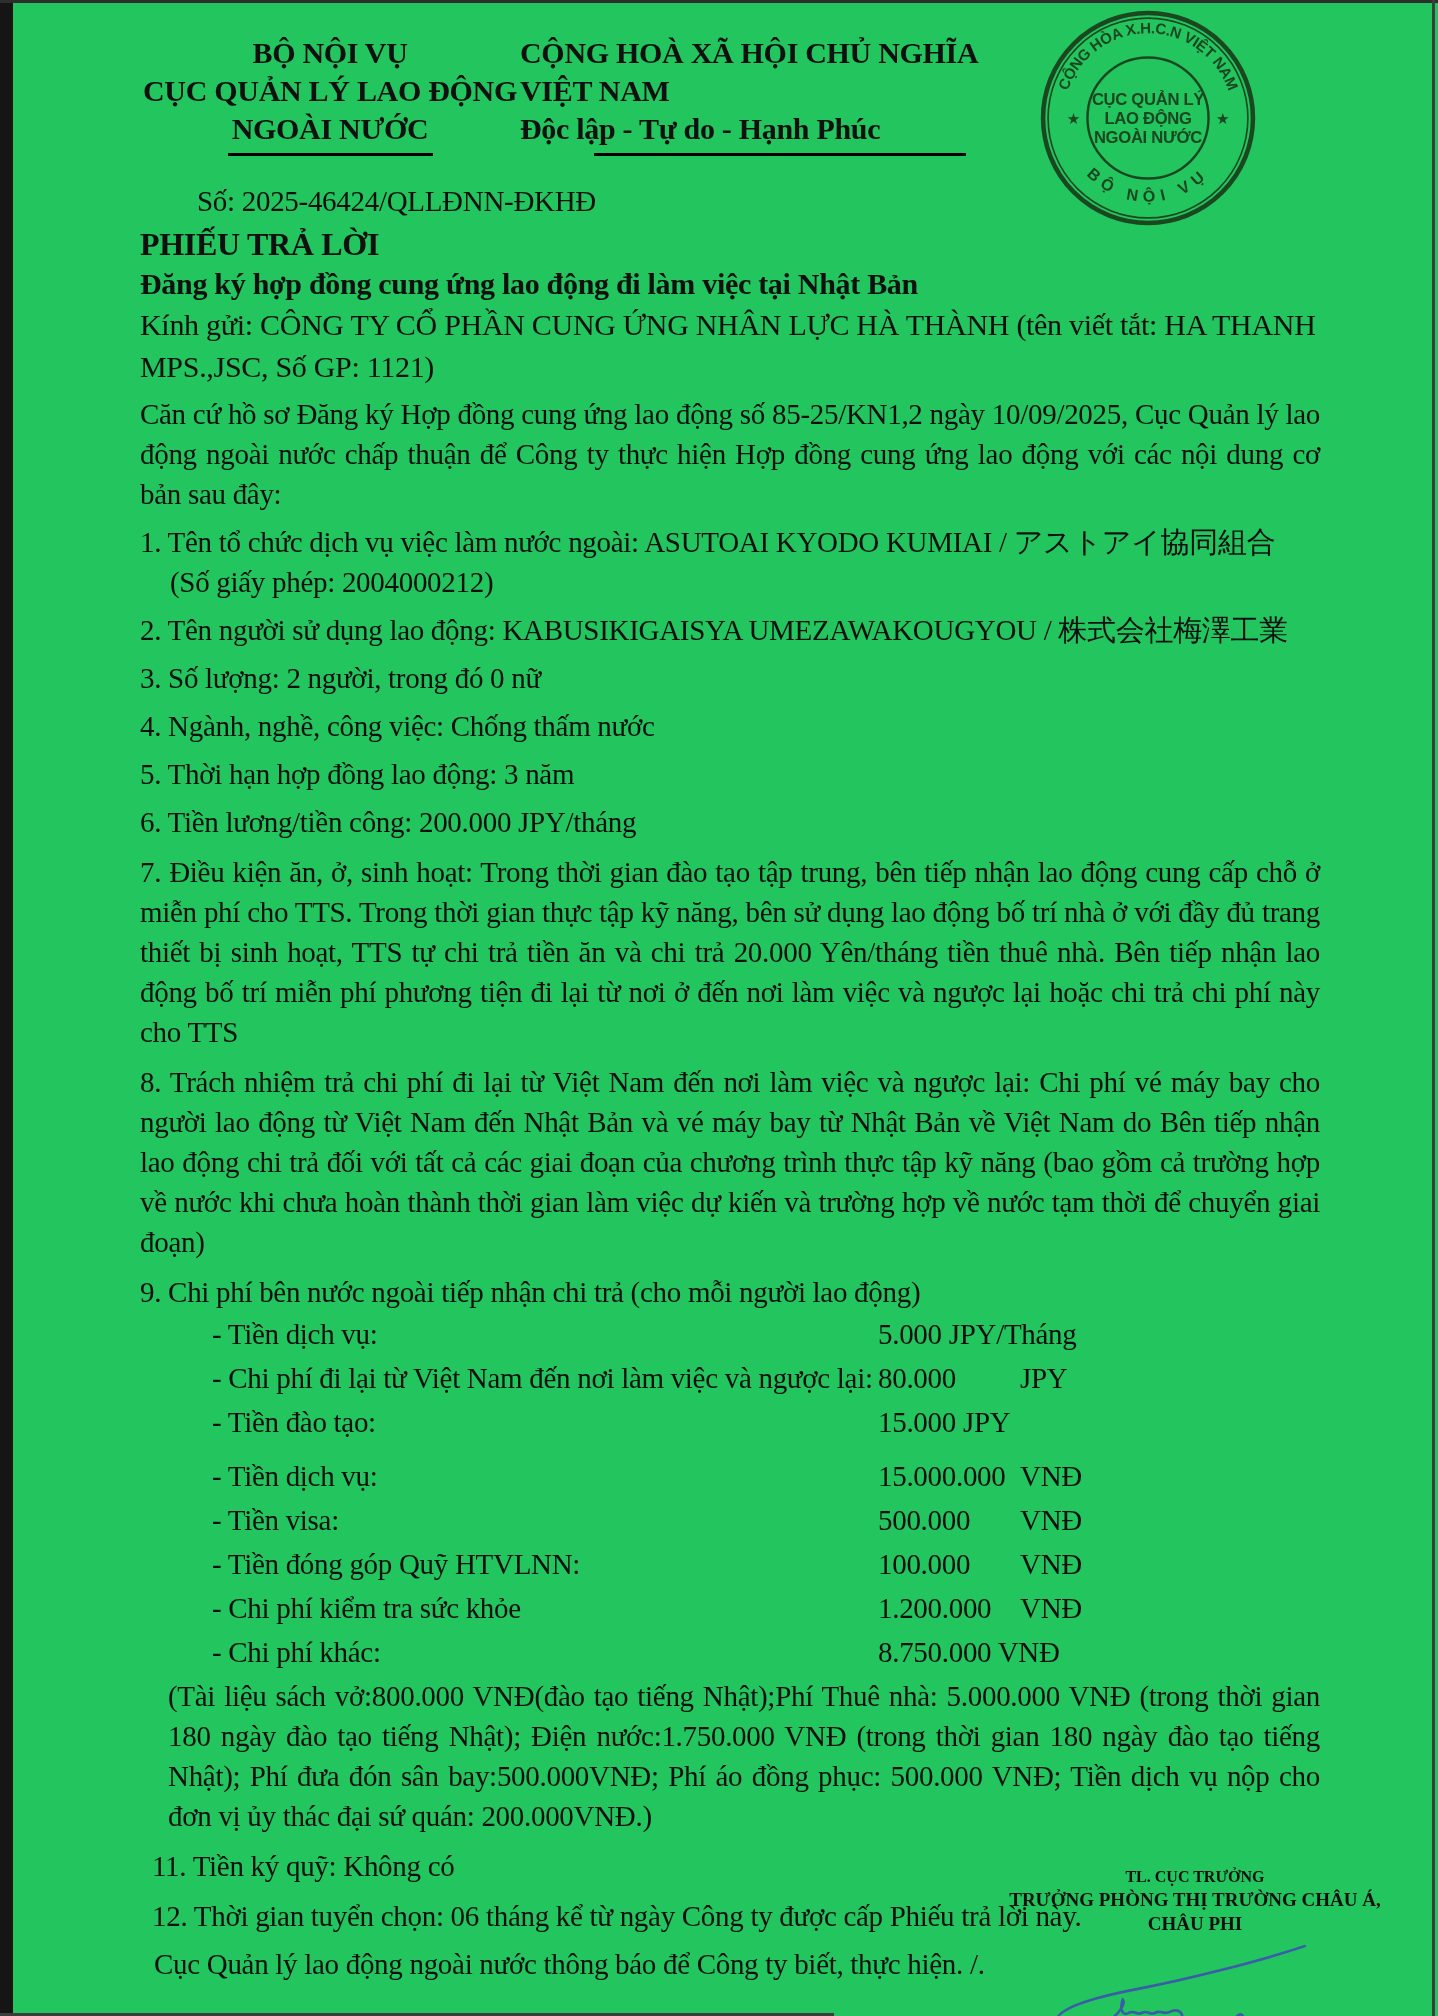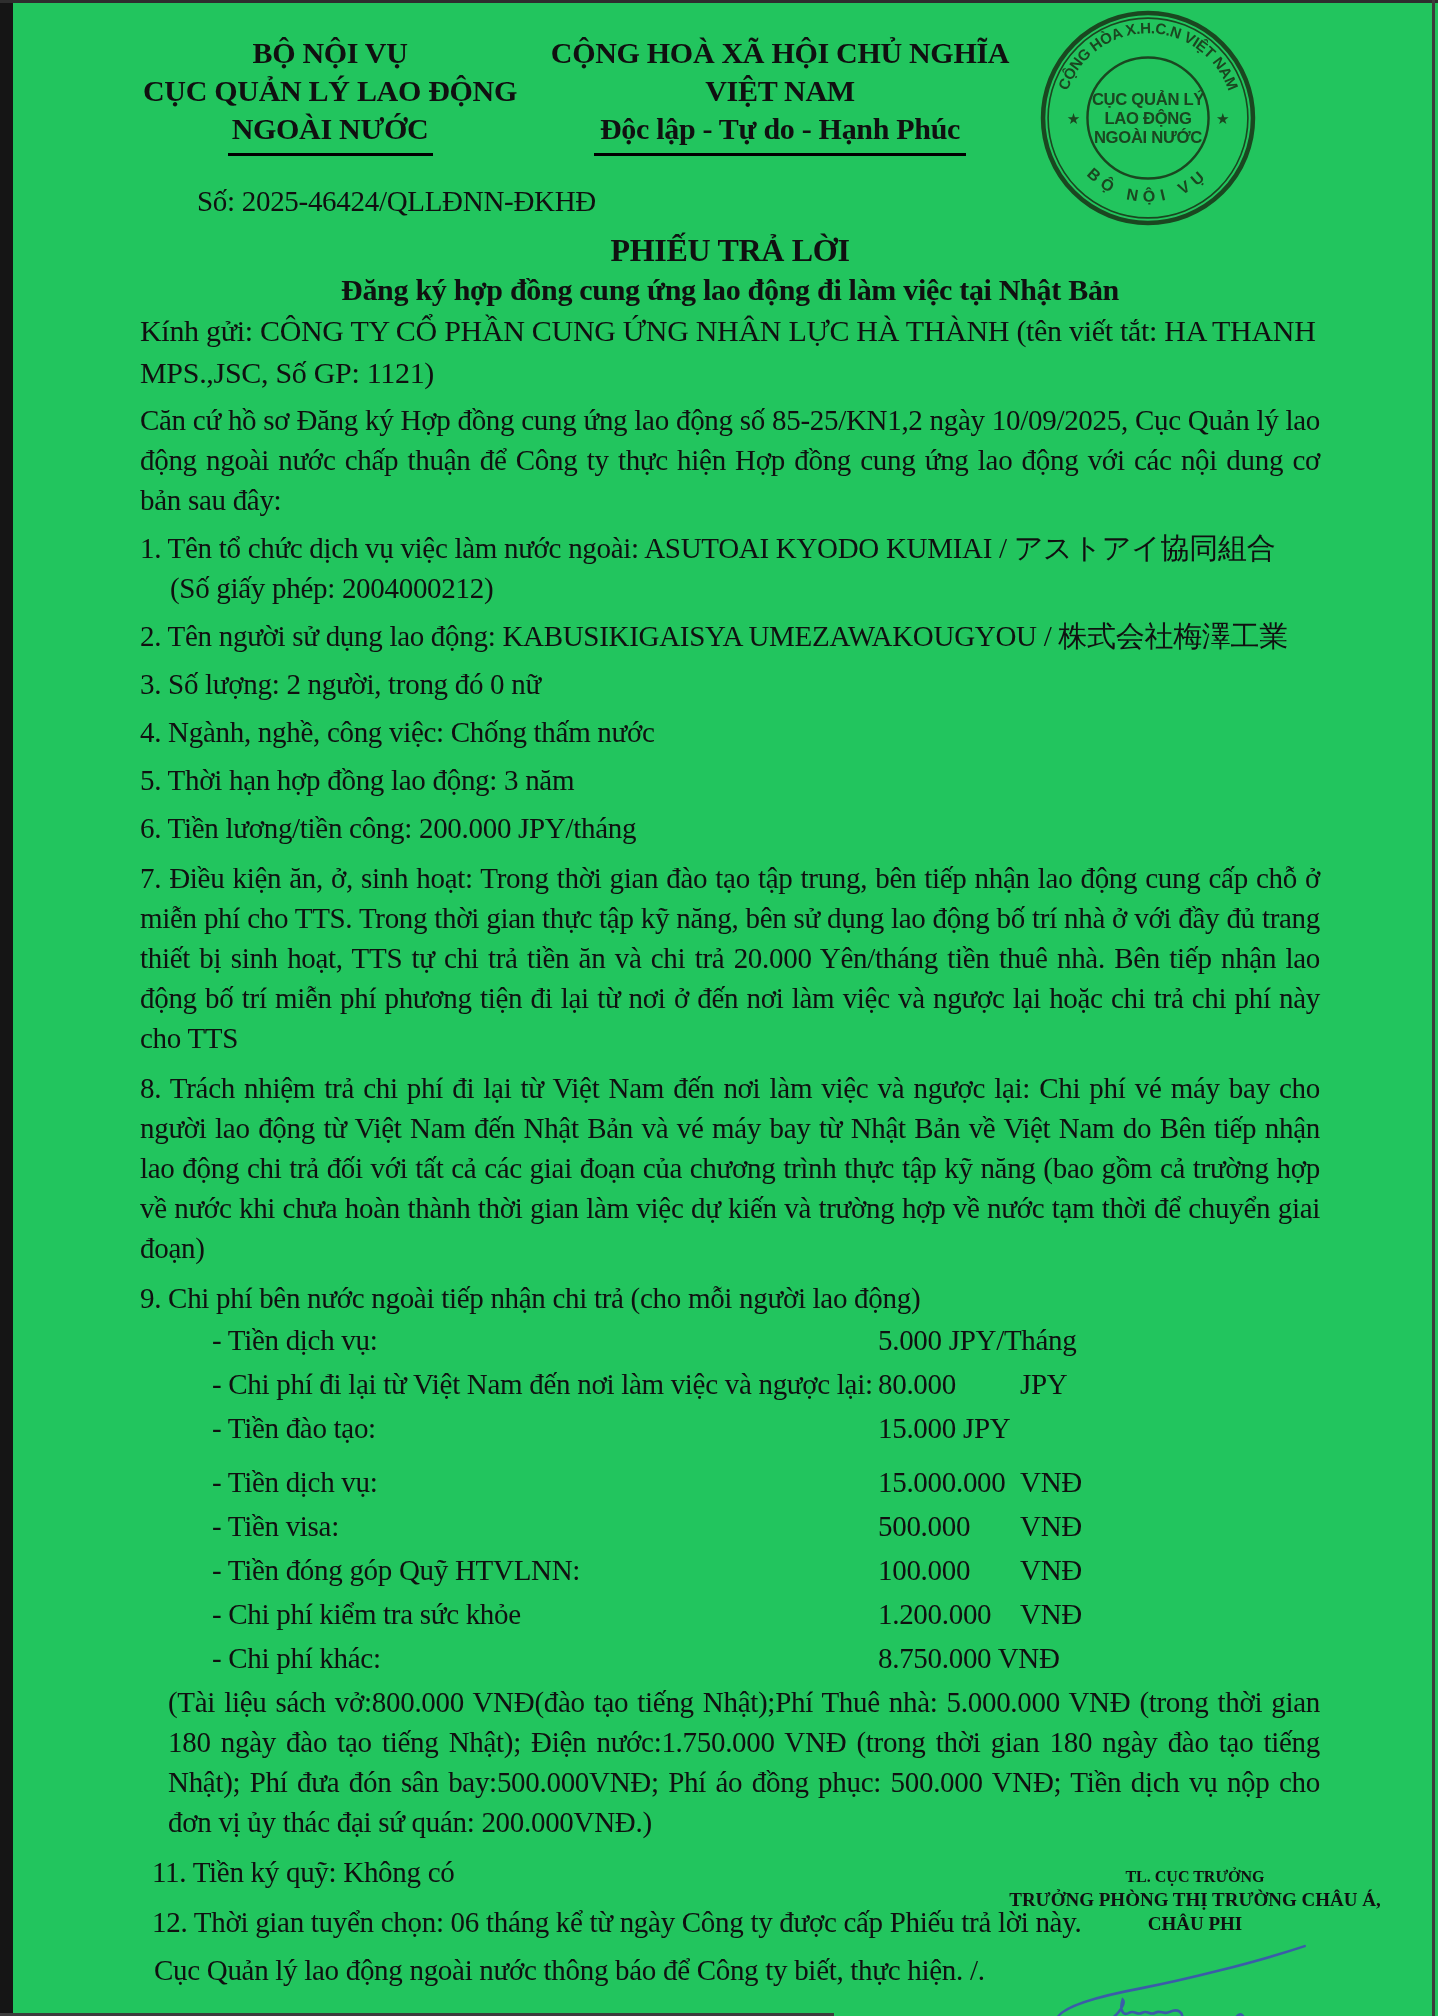--- a/index.html
+++ b/index.html
@@ -13,30 +13,30 @@
     letter-spacing:-0.3px;
   }
   .scan-left{position:absolute;left:0;top:0;width:13px;height:100%;background:#151515;}
   .scan-top{position:absolute;left:0;top:0;width:100%;height:3px;background:#2e2e2e;}
   .scan-right{position:absolute;right:3px;top:0;width:3px;height:100%;background:#3c3c3c;}
   .scan-bottom{position:absolute;left:0;bottom:0;width:58%;height:3px;background:#3c3c3c;}
   .content{position:relative;padding:34px 118px 0 140px;}
 
   .header-row{display:flex;}
   .header-left{width:380px;text-align:center;font-weight:bold;font-size:30px;line-height:38px;}
-  .header-right{width:520px;text-align:center;font-weight:bold;font-size:30px;line-height:38px;}
+  .header-right{width:520px;font-weight:bold;font-size:30px;line-height:38px;}
   .u-line{height:0;border-bottom:3px solid #000;margin:5px auto 0;}
   .u-left{width:205px;}
   .u-right{width:372px;}
 
   .meta-row{position:relative;margin-top:26px;font-size:29px;line-height:38px;height:40px;}
   .doc-number{margin-left:57px;}
   .place-date{position:absolute;left:515px;top:0;font-style:italic;}
 
-  .title-block{text-align:center;margin-top:8px;}
+  .title-block{margin-top:2px;}
   .title-main{font-size:32px;font-weight:bold;line-height:40px;}
   .title-sub{font-size:30px;font-weight:bold;line-height:40px;}
 
   .recipient{font-size:30px;line-height:42px;}
 
   .intro{margin-top:6px;font-size:29px;line-height:40px;text-align:justify;}
 
   .items{font-size:29px;line-height:40px;}
   .item{margin-top:8px;}
   .item.sp{margin-top:10px;}

